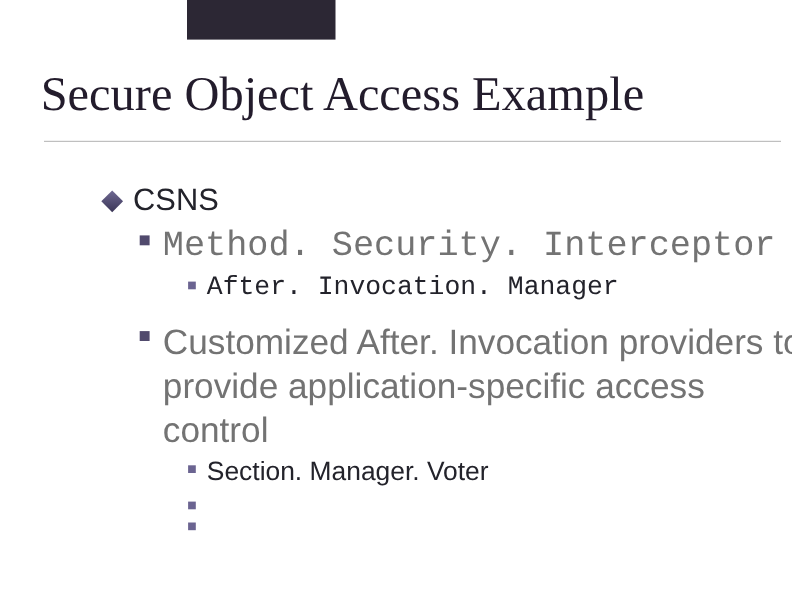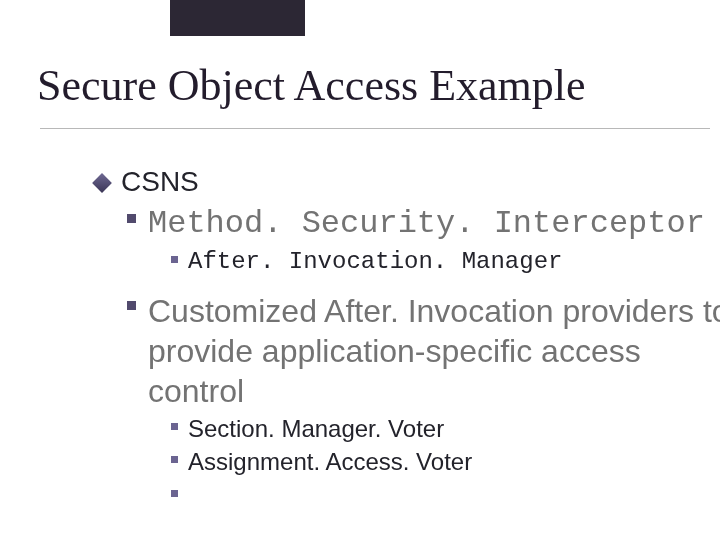--- a/index.html
+++ b/index.html
@@ -135,20 +135,19 @@
       <span class="square"></span>
       <span class="text">Customized After. Invocation providers to provide application-specific access control</span>
     </div>
 
     <div class="b3">
       <span class="dot"></span>
       <span>Section. Manager. Voter</span>
     </div>
     <div class="b3">
       <span class="dot"></span>
-      <span>Assignment. Access. Voter</span>
     </div>
     <div class="b3">
       <span class="dot"></span>
     </div>
 
   </div>
 </div>
 
 </body></html>

